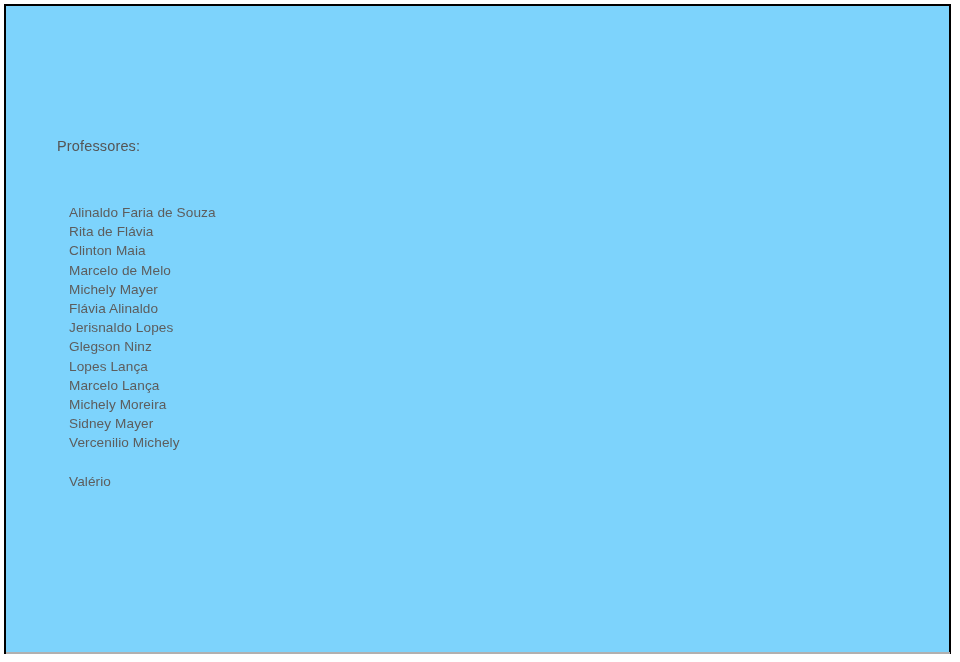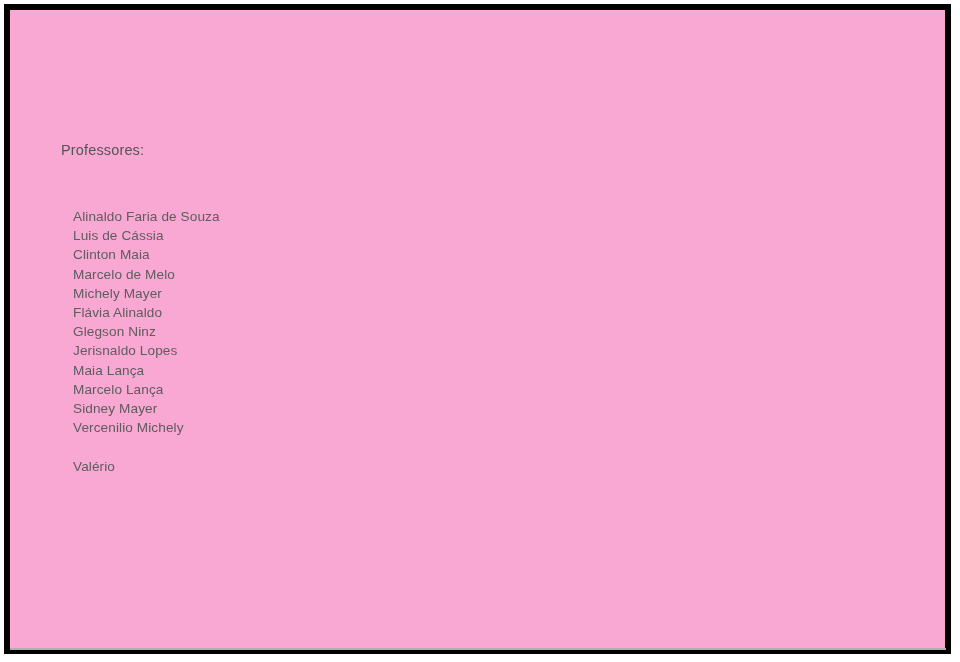--- a/index.html
+++ b/index.html
@@ -14,22 +14,22 @@
     font-family: "Liberation Sans", sans-serif;
   }
 
   
   #slide-page {
     position: absolute;
     left: 4px;
     top: 4px;
     width: 947px;
     height: 650px;
-    background: #f9a8d4;
-    border: 6px solid #000000;
+    background: #7dd3fc;
+    border: 2px solid #000000;
     box-sizing: border-box;
   }
 
   
   #slide-page::after {
     content: "";
     position: absolute;
     left: 0;
     right: -1px;
     bottom: -2px;
@@ -76,29 +76,30 @@
 <body>
 
 <div id="slide-page">
 
   <div id="content-body">
 
     <div id="page-heading">Professores:</div>
 
     <ul id="names-list">
       <li>Alinaldo Faria de Souza</li>
-      <li>Luis de Cássia</li>
+      <li>Rita de Flávia</li>
       <li>Clinton Maia</li>
       <li>Marcelo de Melo</li>
       <li>Michely Mayer</li>
       <li>Flávia Alinaldo</li>
+      <li>Jerisnaldo Lopes</li>
       <li>Glegson Ninz</li>
-      <li>Jerisnaldo Lopes</li>
-      <li>Maia Lança</li>
+      <li>Lopes Lança</li>
       <li>Marcelo Lança</li>
+      <li>Michely Moreira</li>
       <li>Sidney Mayer</li>
       <li>Vercenilio Michely</li>
       <li class="spacer-line">&nbsp;</li>
       <li>Valério</li>
     </ul>
 
   </div>
 </div>
 
 </body></html>

